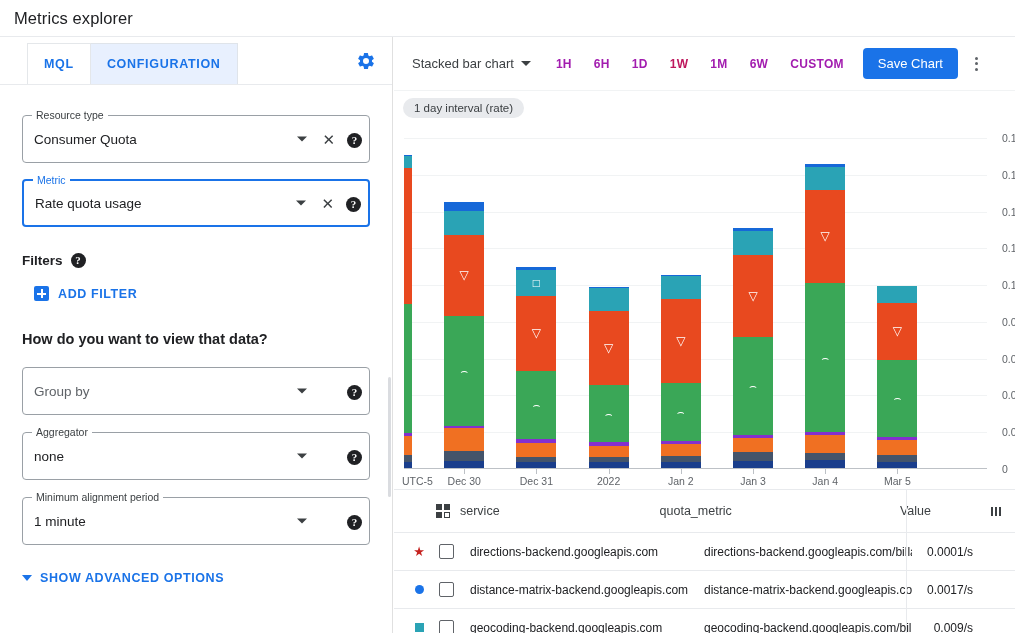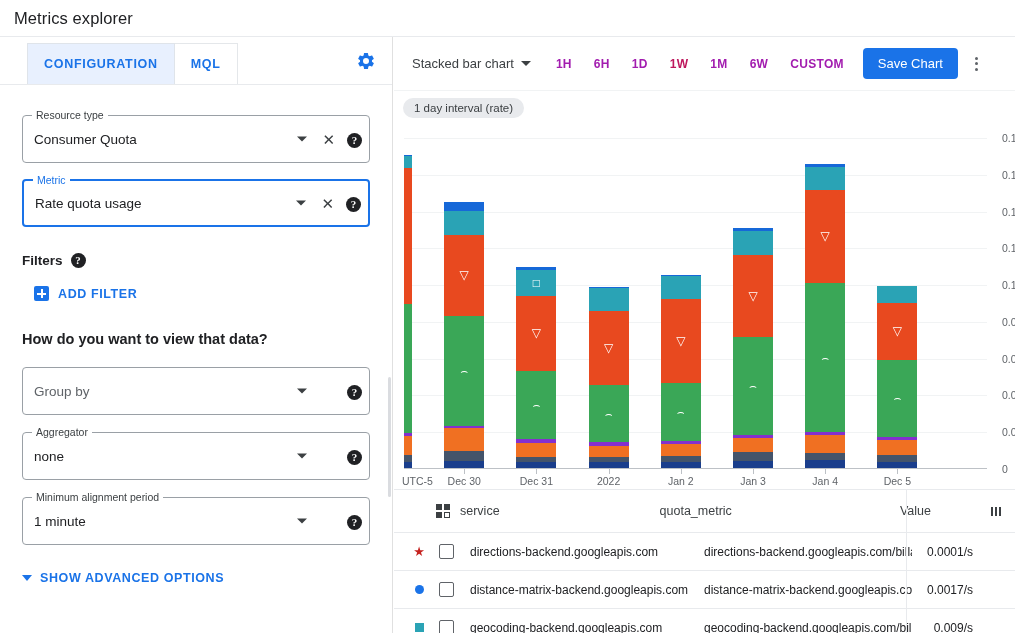--- a/index.html
+++ b/index.html
@@ -235,25 +235,25 @@
 <div id="root">
 
   <div class="titlebar">
     <div class="title">Metrics explorer</div>
   </div>
 
   <div class="leftpanel">
 
     <div class="tabbar">
       <div class="tabs">
+        <div class="tab">
+          <span>MQL</span>
+        </div>
         <div class="tab active">
           <span>CONFIGURATION</span>
-        </div>
-        <div class="tab">
-          <span>MQL</span>
         </div>
       </div>
       <div class="gear">
         <svg width="20" height="20" viewBox="0 0 24 24" fill="#1a73e8">
           <path d="M19.14 12.94a7.07 7.07 0 000-1.88l2.03-1.58a.5.5 0 00.12-.62l-1.92-3.32a.5.5 0 00-.6-.22l-2.39.96a7.2 7.2 0 00-1.62-.94l-.36-2.54a.5.5 0 00-.5-.42h-3.84a.5.5 0 00-.5.42l-.36 2.54c-.58.24-1.12.56-1.62.94l-2.39-.96a.5.5 0 00-.6.22L2.71 8.86a.5.5 0 00.12.62l2.03 1.58a7.07 7.07 0 000 1.88l-2.03 1.58a.5.5 0 00-.12.62l1.92 3.32c.12.21.37.3.6.22l2.39-.96c.5.38 1.04.7 1.62.94l.36 2.54c.04.24.25.42.5.42h3.84c.25 0 .46-.18.5-.42l.36-2.54c.58-.24 1.12-.56 1.62-.94l2.39.96c.23.08.48-.1.6-.22l1.92-3.32a.5.5 0 00-.12-.62l-2.03-1.58zM12 15.6A3.6 3.6 0 1112 8.4a3.6 3.6 0 010 7.2z"></path>
         </svg>
       </div>
     </div>
 
     <div class="panelbody">
@@ -485,21 +485,21 @@
           <div class="tick" style="left: 493.4px;"></div>
         </div>
       <div class="xlabels" id="xlabels">
           <div class="xlab utc" style="left: 8px;">UTC-5</div>
           <div class="xlab" style="left: 70.2px;">Dec 30</div>
           <div class="xlab" style="left: 142.4px;">Dec 31</div>
           <div class="xlab" style="left: 214.6px;">2022</div>
           <div class="xlab" style="left: 286.8px;">Jan 2</div>
           <div class="xlab" style="left: 359px;">Jan 3</div>
           <div class="xlab" style="left: 431.2px;">Jan 4</div>
-          <div class="xlab" style="left: 503.4px;">Dec 5</div>
+          <div class="xlab" style="left: 503.4px;">Mar 5</div>
         </div>
     </div>
 
     <div class="tablewrap">
       <div class="thead">
         <span class="gridicon">
             <i></i>
             <i></i>
             <i></i>
             <i></i>

